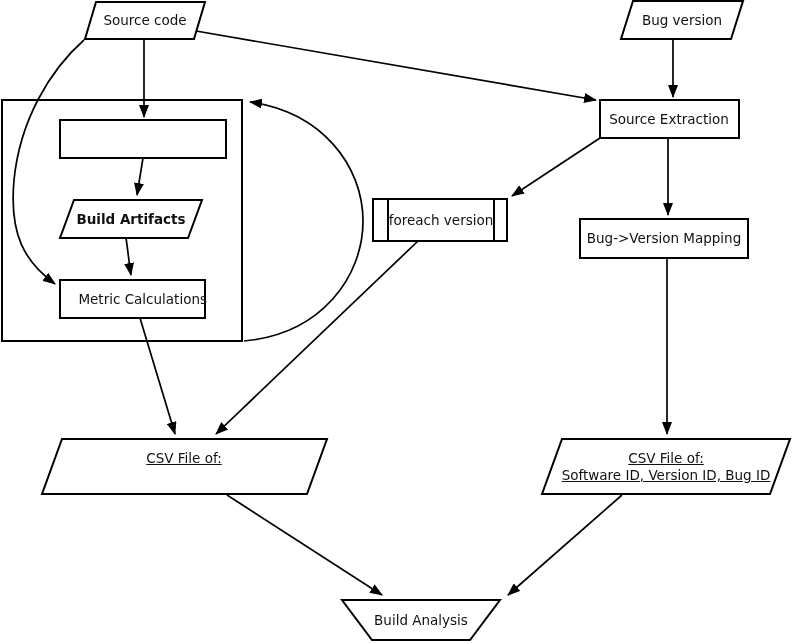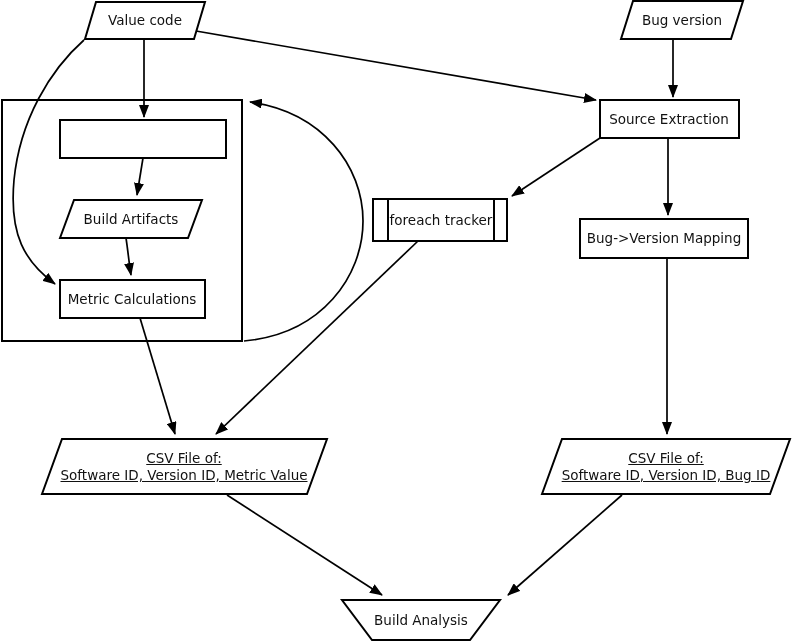--- a/index.html
+++ b/index.html
@@ -104,38 +104,37 @@
       <rect class="shape" x="600" y="100" width="139" height="38"></rect>
       <rect class="shape" x="580" y="219" width="168" height="39"></rect>
 
       <polygon class="shape" points="42,494 62,439 327,439 307,494"></polygon>
       <polygon class="shape" points="542,494 562,439 790,439 770,494"></polygon>
 
       <polygon class="shape" points="342,600 500,600 470,640 372,640"></polygon>
     </g>
   </svg>
 
-  <div class="node-label" style="left:85px; top:11px; width:120px;">Value code</div>
+  <div class="node-label" style="left:85px; top:11px; width:120px;">Source code</div>
 
   <div class="node-label" style="left:622px; top:11px; width:120px;">Bug version</div>
 
 
-  <div class="node-label" style="left:61px; top:210px; width:140px;">Build Artifacts</div>
+  <div class="node-label" style="left:61px; top:210px; width:140px;font-weight:bold;">Build Artifacts</div>
 
-  <div class="node-label" style="left:57px; top:290px; width:150px;">Metric Calculations</div>
+  <div class="node-label" style="left:57px; top:290px; width:150px;text-align:right;">Metric Calculations</div>
 
-  <div class="node-label" style="left:381px; top:211px; width:120px;">foreach tracker</div>
+  <div class="node-label" style="left:381px; top:211px; width:120px;">foreach version</div>
 
   <div class="node-label" style="left:596px; top:110px; width:146px;">Source Extraction</div>
 
   <div class="node-label" style="left:576px; top:229px; width:176px;text-align:center;">Bug-&gt;Version Mapping</div>
 
   <div class="node-label two-line" style="left:34px; top:450px; width:300px;">
     <span>CSV File of:</span>
-    <span>Software ID, Version ID, Metric Value</span>
   </div>
 
   <div class="node-label two-line" style="left:516px; top:450px; width:300px;">
     <span>CSV File of:</span>
     <span>Software ID, Version ID, Bug ID</span>
   </div>
 
   <div class="node-label" style="left:341px; top:611px; width:160px;">Build Analysis</div>
 
 </div>

